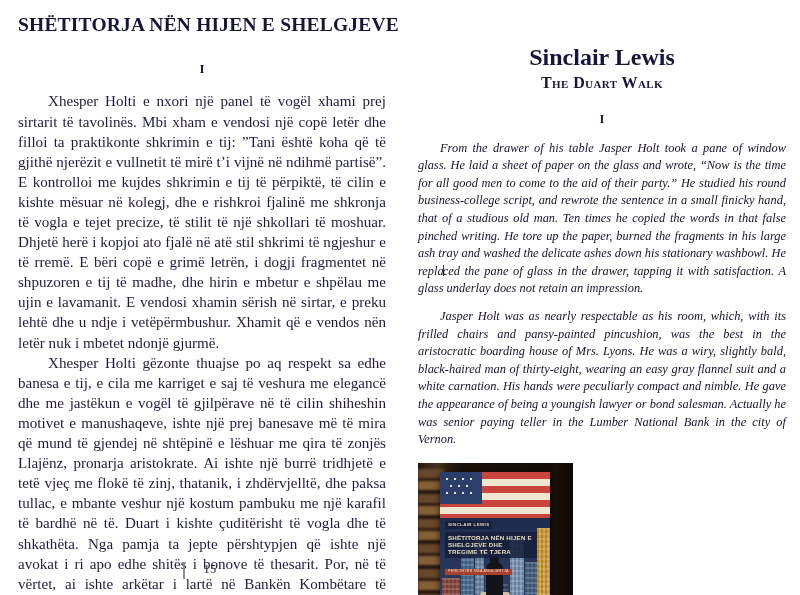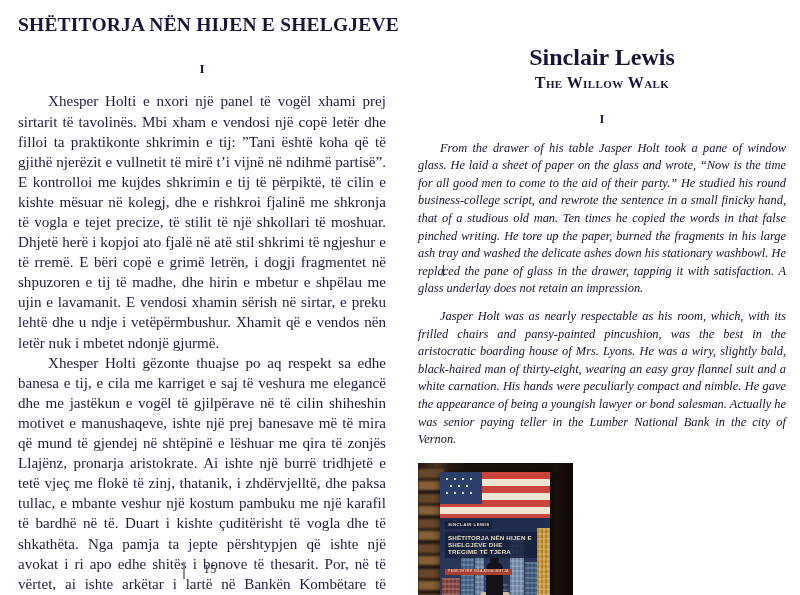--- a/index.html
+++ b/index.html
@@ -292,21 +292,21 @@
     <div class="pagenum-wrap">
       <span class="pagenum-rule"></span>
       <span class="pagenum">15</span>
     </div>
   </div>
 
   <div class="page-right">
 
     <div class="author">Sinclair Lewis</div>
 
-    <div class="story-title">The Willow Walk</div>
+    <div class="story-title">The Duart Walk</div>
 
     <div class="sec-num-right">I</div>
 
     <div class="right-body">
       <p><span>From the drawer of his table Jasper Holt took a pane of window glass. He laid a sheet of paper on the glass and wrote, “Now is the time for all good men to come to the aid of their party.” He studied his round business-college script, and rewrote the sentence in a small finicky hand, that of a studious old man. Ten times he copied the words in that false pinched writing. He tore up the paper, burned the fragments in his large ash tray and washed the delicate ashes down his stationary washbowl. He repla</span><span class="caret"></span><span>ced the pane of glass in the drawer, tapping it with satisfaction. A glass underlay does not retain an impression.</span></p>
 
       <p class="p2">Jasper Holt was as nearly respectable as his room, which, with its frilled chairs and pansy-painted pincushion, was the best in the aristocratic boarding house of Mrs. Lyons. He was a wiry, slightly bald, black-haired man of thirty-eight, wearing an easy gray flannel suit and a white carnation. His hands were peculiarly compact and nimble. He gave the appearance of being a youngish lawyer or bond salesman. Actually he was senior paying teller in the Lumber National Bank in the city of Vernon.</p>
     </div>
 
     <div class="cover-figure">

